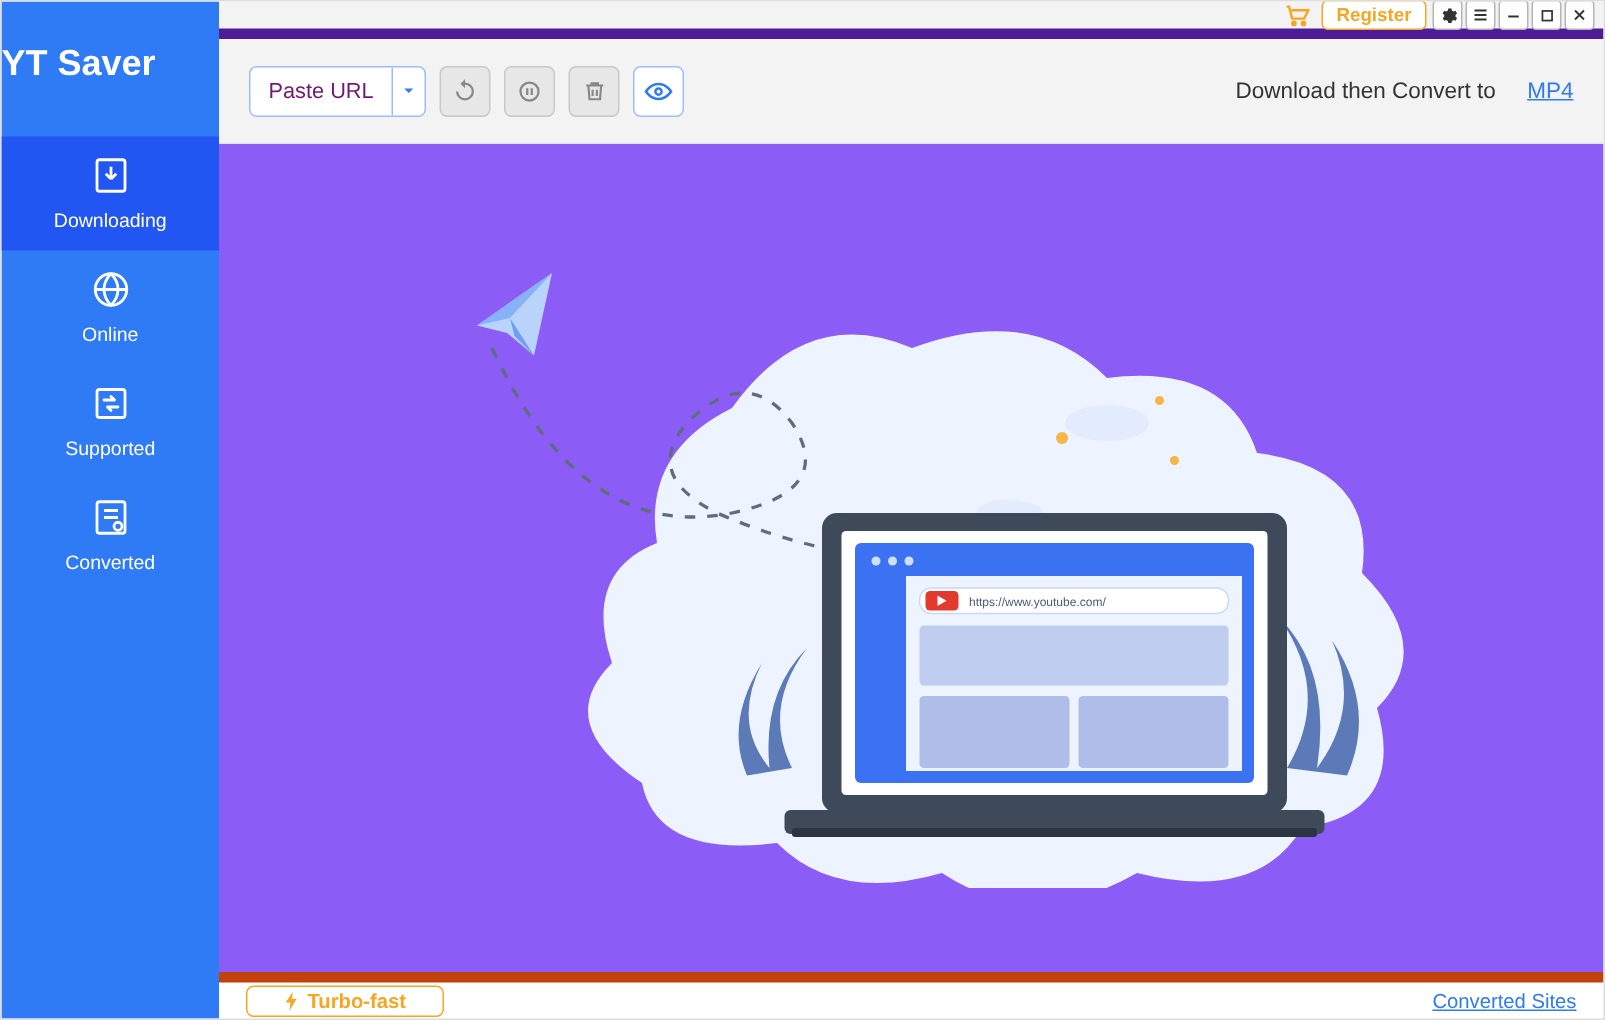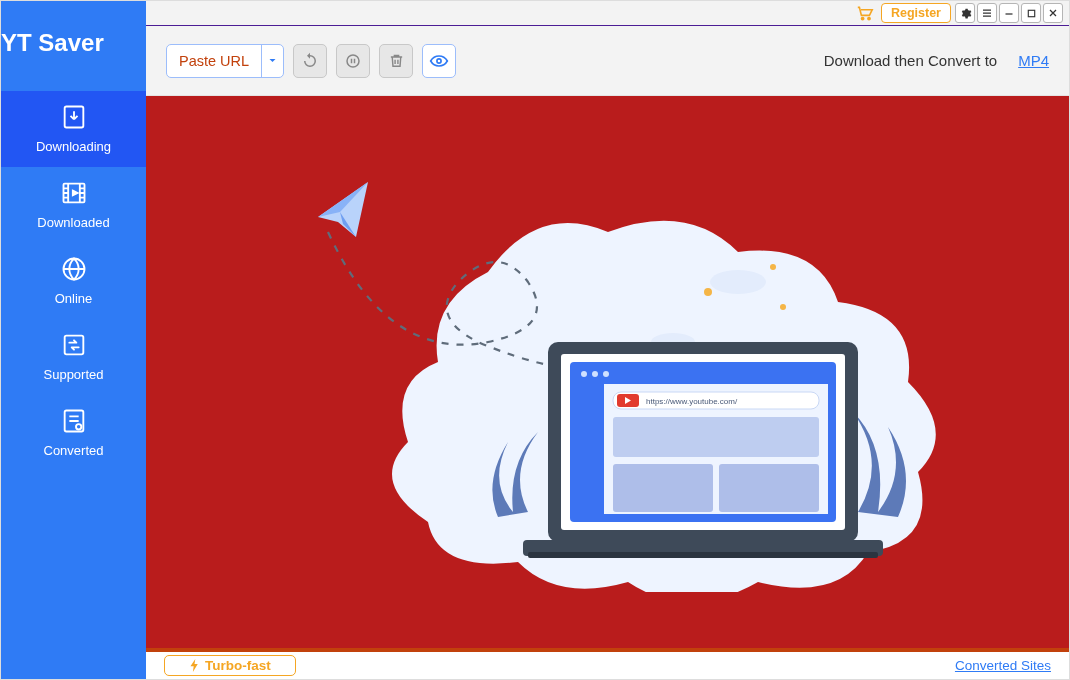--- a/index.html
+++ b/index.html
@@ -63,21 +63,21 @@
     position: relative;
   }
   .titlebar {
     height: 25px;
     background: #f3f3f3;
     display: flex;
     justify-content: flex-end;
     align-items: center;
     padding: 0 6px;
     gap: 2px;
-    border-bottom: 1px solid #4c1d95;
+    border-bottom: 7px solid #4c1d95;
   }
   .title-btn {
     width: 20px;
     height: 20px;
     border: 1px solid #b5b5b5;
     border-radius: 3px;
     background: #fff;
     display: inline-flex;
     align-items: center;
     justify-content: center;
@@ -116,21 +116,21 @@
     padding: 0 20px;
   }
   .paste-url-btn {
     display: inline-flex;
     border: 1.2px solid #9cbdfb;
     border-radius: 5px;
     background: #fff;
     overflow: hidden;
     height: 34px;
     cursor: pointer;
-    color: #c2410c;
+    color: #701a75;
     font-size: 14.5px;
   }
   .paste-url-btn .label-part {
     padding: 0 12px;
     display: flex;
     align-items: center;
   }
   .paste-url-btn .caret-part {
     border-left: 1.2px solid #9cbdfb;
     width: 22px;
@@ -170,26 +170,26 @@
     cursor: pointer;
     font-weight: 500;
   }
   
   .content {
     flex: 1;
     position: relative;
     display: flex;
     align-items: center;
     justify-content: center;
-    background: #b91c1c;
+    background: #8b5cf6;
   }
   
   .footer {
     height: 31px;
-    border-top: 4px solid #c2410c;
+    border-top: 7px solid #c2410c;
     display: flex;
     align-items: center;
     padding: 0 18px;
     font-size: 13.5px;
   }
   .turbo-btn {
     border: 1.5px solid #f5a623;
     color: #f5a623;
     border-radius: 5px;
     padding: 1px 24px;
@@ -219,30 +219,20 @@
     <div class="nav-item active">
       <span class="nav-icon">
         <svg width="28" height="28" viewBox="0 0 24 24" fill="none" stroke="#fff" stroke-width="1.6">
             <rect x="4" y="3" width="16" height="18" rx="1.5"></rect>
             <path d="M12 7v7m0 0l-3-3m3 3l3-3"></path>
           </svg>
       </span>
       <span>Downloading</span>
     </div>
 
-    <div class="nav-item">
-      <span class="nav-icon">
-        <svg width="28" height="28" viewBox="0 0 24 24" fill="none" stroke="#fff" stroke-width="1.6">
-            <rect x="3" y="4" width="18" height="16" rx="1"></rect>
-            <path d="M7 4v16M17 4v16M3 8h4M3 12h4M3 16h4M17 8h4M17 12h4M17 16h4"></path>
-            <path d="M11 10l4 2-4 2z" fill="#fff"></path>
-          </svg>
-      </span>
-      <span>Downloaded</span>
-    </div>
 
     <div class="nav-item">
       <span class="nav-icon">
         <svg width="28" height="28" viewBox="0 0 24 24" fill="none" stroke="#fff" stroke-width="1.6">
             <circle cx="12" cy="12" r="9"></circle>
             <path d="M3 12h18M12 3c2.5 2.5 4 5.5 4 9s-1.5 6.5-4 9c-2.5-2.5-4-5.5-4-9s1.5-6.5 4-9z"></path>
           </svg>
       </span>
       <span>Online</span>
     </div>

